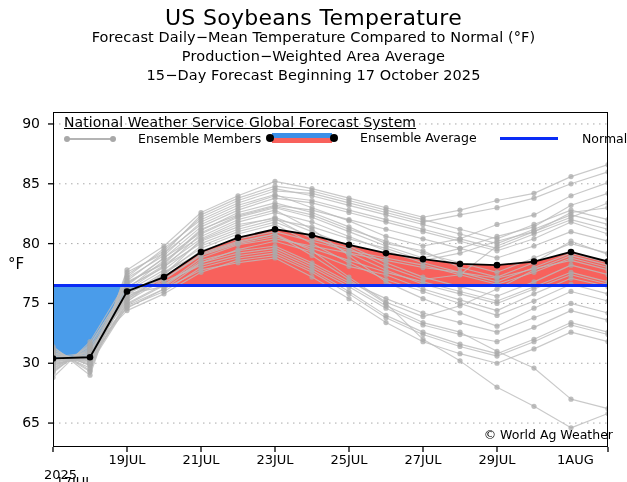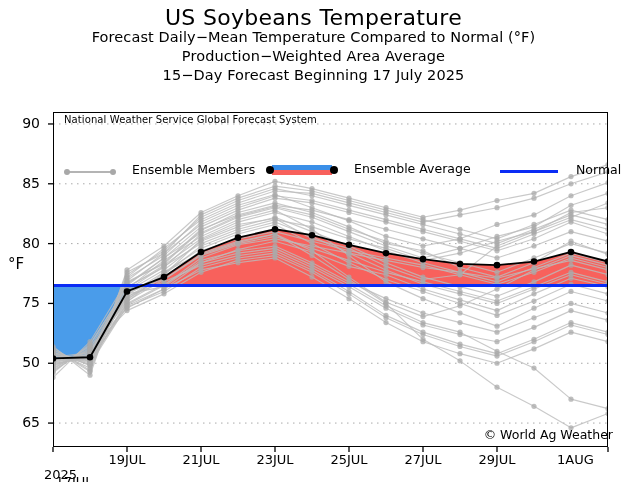--- a/index.html
+++ b/index.html
@@ -22,23 +22,23 @@
   
   .ylab{position:absolute;font-size:14px;text-align:right;width:34px;}
   .ytitle{position:absolute;left:8px;top:255px;font-size:15px;}
   .xlab{position:absolute;font-size:13px;text-align:center;width:70px;top:452px;}
   .xlab.left{text-align:center;width:60px;margin-top:22px;}
   .xlab.right{text-align:left;width:60px;}
   .xyear{position:absolute;left:44px;top:467px;font-size:13px;}
 
   
   .legend{position:absolute;left:60px;top:114px;width:545px;}
-  .leg-title{font-size:10px;letter-spacing:.1px;padding-left:4px;}
+  .leg-title{font-size:14px;letter-spacing:.1px;padding-left:4px;text-decoration:underline;}
   .leg-row{position:relative;height:17px;margin-top:1px;font-size:12.5px;}
-  .leg-item{position:absolute;display:flex;align-items:flex-end;gap:16px;margin-top:36px;}
+  .leg-item{position:absolute;display:flex;align-items:center;gap:22px;}
   .leg-text{font-size:12.5px;white-space:nowrap;}
   .key-ens{position:relative;width:52px;height:11px;}
   .key-ens .kline{position:absolute;left:4px;top:5px;width:44px;height:1.6px;background:#b4b4b4;}
   .key-ens .kdot{position:absolute;top:2.6px;width:6px;height:6px;border-radius:50%;background:#a8a8a8;}
   .key-avg{position:relative;width:72px;height:12px;}
   .key-avg .kblue{position:absolute;left:6px;top:1px;width:60px;height:5px;background:#3b8fe8;}
   .key-avg .kred{position:absolute;left:6px;top:6px;width:60px;height:5px;background:#f8615c;}
   .key-avg .kdot{position:absolute;top:2px;width:8px;height:8px;border-radius:50%;background:#000;}
   .key-norm{position:relative;width:62px;height:10px;}
   .key-norm .knline{position:absolute;left:2px;top:3px;width:58px;height:3.4px;background:#0a2cf5;}
@@ -48,21 +48,21 @@
 </style>
 </head>
 <body>
 
 <div id="page">
 
   <div class="titles">
     <div class="t-main">US Soybeans Temperature</div>
     <div class="t-sub">Forecast Daily−Mean Temperature Compared to Normal (°F)</div>
     <div class="t-sub">Production−Weighted Area Average</div>
-    <div class="t-sub">15−Day Forecast Beginning 17 July 2025</div>
+    <div class="t-sub">15−Day Forecast Beginning 17 October 2025</div>
   </div>
 
   <svg id="chart-svg" xmlns="http://www.w3.org/2000/svg">
       <defs>
         <clipPath id="plotclip">
           <rect x="53" y="112" width="555" height="335"></rect>
         </clipPath>
       </defs>
       <g clip-path="url(#plotclip)">
         <line x1="53" x2="608" y1="123.96428571428572" y2="123.96428571428572" stroke="#9a9a9a" stroke-width="1" stroke-dasharray="1.5,4.5" stroke-opacity="0.85"></line>
@@ -618,21 +618,21 @@
       <line x1="608" x2="608" y1="447" y2="452" stroke="#000" stroke-width="1.3"></line>
     </svg>
 
   <div class="plot-frame"></div>
 
   <div id="yaxis">
       <div class="ylab" style="left: 6px; top: 114.964px;">90</div>
       <div class="ylab" style="left: 6px; top: 174.786px;">85</div>
       <div class="ylab" style="left: 6px; top: 234.607px;">80</div>
       <div class="ylab" style="left: 6px; top: 294.429px;">75</div>
-      <div class="ylab" style="left: 6px; top: 354.25px;">50</div>
+      <div class="ylab" style="left: 6px; top: 354.25px;">30</div>
       <div class="ylab" style="left: 6px; top: 414.071px;">65</div>
     </div>
   <div class="ytitle">°F</div>
 
   <div id="xaxis">
       <div class="xlab left" style="left: 44px;">17JUL</div>
       <div class="xlab" style="left: 92px;">19JUL</div>
       <div class="xlab" style="left: 166px;">21JUL</div>
       <div class="xlab" style="left: 240px; text-align: center;">23JUL</div>
       <div class="xlab" style="left: 314px;">25JUL</div>

